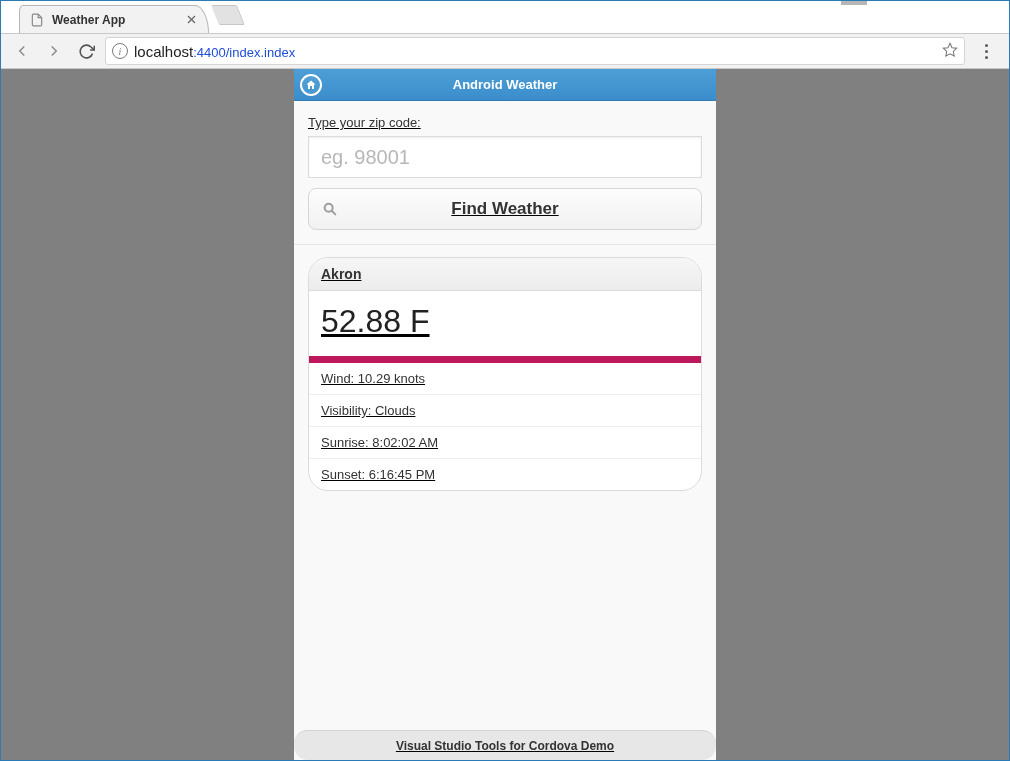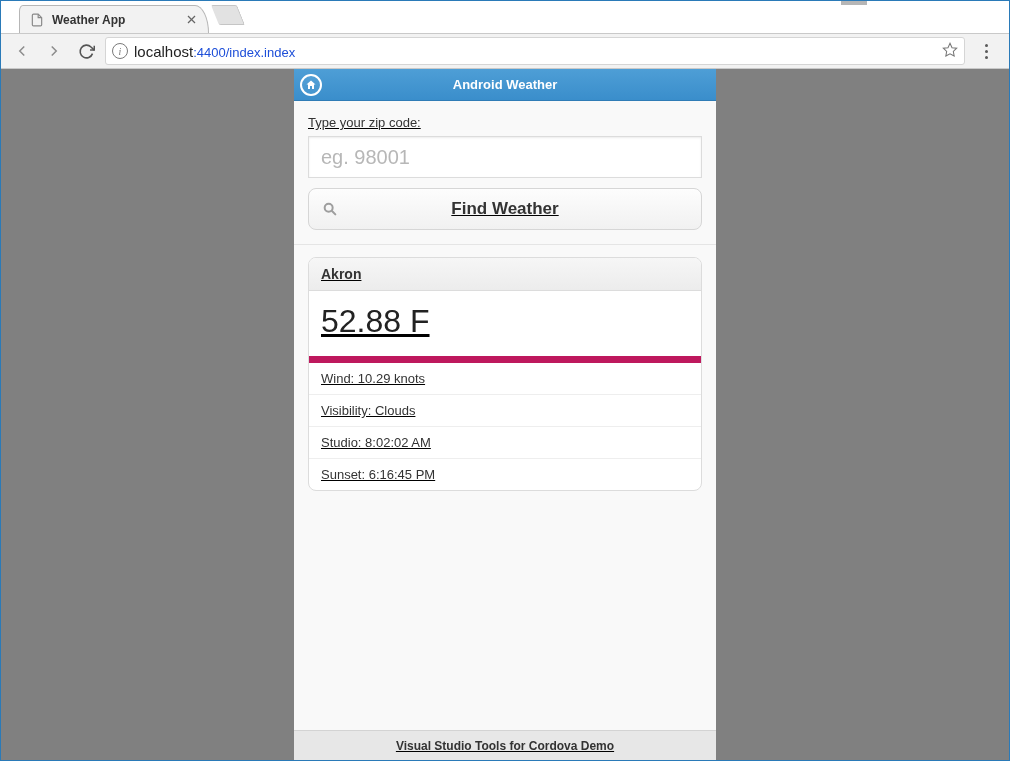--- a/index.html
+++ b/index.html
@@ -193,21 +193,21 @@
     cursor: pointer;
     margin-bottom: 8px;
   }
   .find-btn .search-icon {
     position:absolute; left:12px; color:#9e9e9e;
     width:18px; height:18px; display:flex; align-items:center; justify-content:center;
   }
   .card {
     margin: 12px 14px;
     border: 1px solid #dcdcdc;
-    border-radius: 8px;
+    border-radius: 20px;
     background: #fff;
     overflow:hidden;
   }
   .card-header {
     background: linear-gradient(#f6f6f6,#ececec);
     padding: 8px 12px;
     font-size: 14px; font-weight: bold; color:#333;
     border-bottom:1px solid #dcdcdc;
   }
   .temp {
@@ -222,20 +222,21 @@
     border-bottom:1px solid #eee;
   }
   .row:last-child { border-bottom:none; }
   .footer {
     height: 30px;
     background: #e7e7e7;
     border-top: 1px solid #d3d3d3;
     display:flex; align-items:center; justify-content:center;
     font-size: 12px; font-weight:bold; color:#333;
     margin-top:auto;
+    border-radius:14px;
   }
 </style>
 </head>
 <body>
 
 <div class="titlebar">
   <div class="user-badge">
     <svg width="12" height="12" viewBox="0 0 24 24" fill="#fff">
         <circle cx="12" cy="8" r="4"></circle>
         <path d="M4 20c0-4 16-4 16 0v1H4z"></path>
@@ -336,19 +337,19 @@
         </span>
         <span>Find Weather</span>
       </div>
     </div>
 
     <div class="card">
       <div class="card-header">Akron</div>
       <div class="temp">52.88 F</div>
       <div class="row">Wind: 10.29 knots</div>
       <div class="row">Visibility: Clouds</div>
-      <div class="row">Studio: 8:02:02 AM</div>
+      <div class="row">Sunrise: 8:02:02 AM</div>
       <div class="row">Sunset: 6:16:45 PM</div>
     </div>
 
     <div class="footer">Visual Studio Tools for Cordova Demo</div>
   </div>
 </div>
 
 </body></html>

